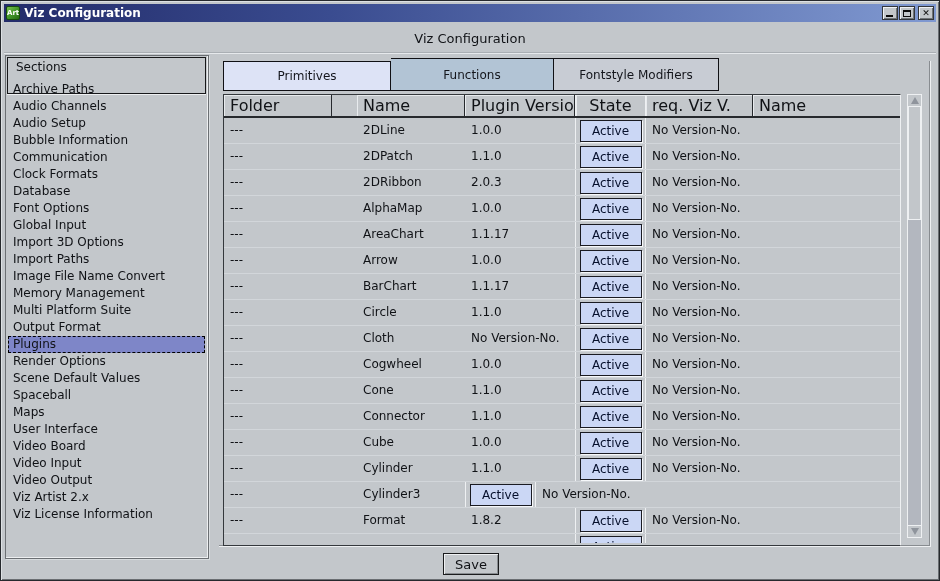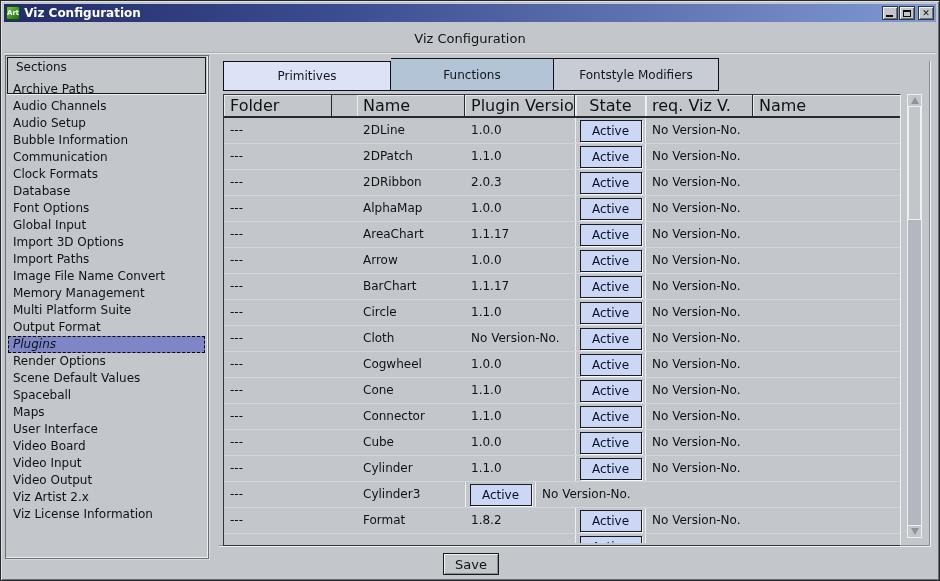--- a/index.html
+++ b/index.html
@@ -41,21 +41,21 @@
     position:absolute;left:4px;top:54px;width:204px;height:504px;background:#c3c7cb;
     border:1px solid #6b6f73;box-shadow:inset -1px -1px 0 #edeff1, 1px 1px 0 #d8dcdf;
   }
   .sections-header{
     position:absolute;left:1px;top:1px;right:2px;height:37px;background:#c3c7cb;
     border:1px solid #17181a;box-shadow:0 1px 0 #edeff1;
     font-size:12px;line-height:19px;padding-left:8px;color:#101216;
   }
   .section-list{position:absolute;left:2px;top:25px;right:3px;}
   .section-item{height:17px;line-height:17px;font-size:12px;padding-left:5px;color:#101216;white-space:nowrap;overflow:hidden;}
-  .section-item.selected{background:#7e86c8;outline:1px dashed #000;outline-offset:-1px;font-style:italic;}
+  .section-item.selected{background:#7e86c8;outline:1px dashed #000;outline-offset:-1px;}
   
   .panel{
     position:absolute;left:218px;top:60px;width:712px;height:486px;
     box-shadow:inset -1px -1px 0 #eef0f2, inset -2px -2px 0 #888c90;
   }
   .tabbar{position:absolute;left:4px;top:0;height:30px;display:flex;align-items:flex-end;}
   .tab{
     height:33px;border:1px solid #101014;display:flex;align-items:center;justify-content:center;
     font-size:12px;color:#14161c;padding:0;
   }

